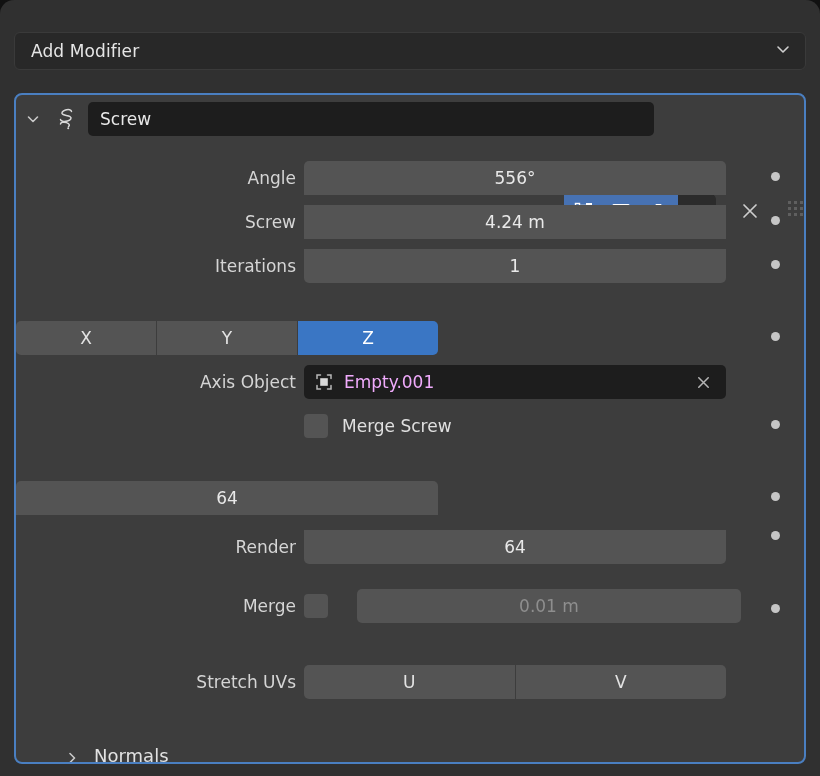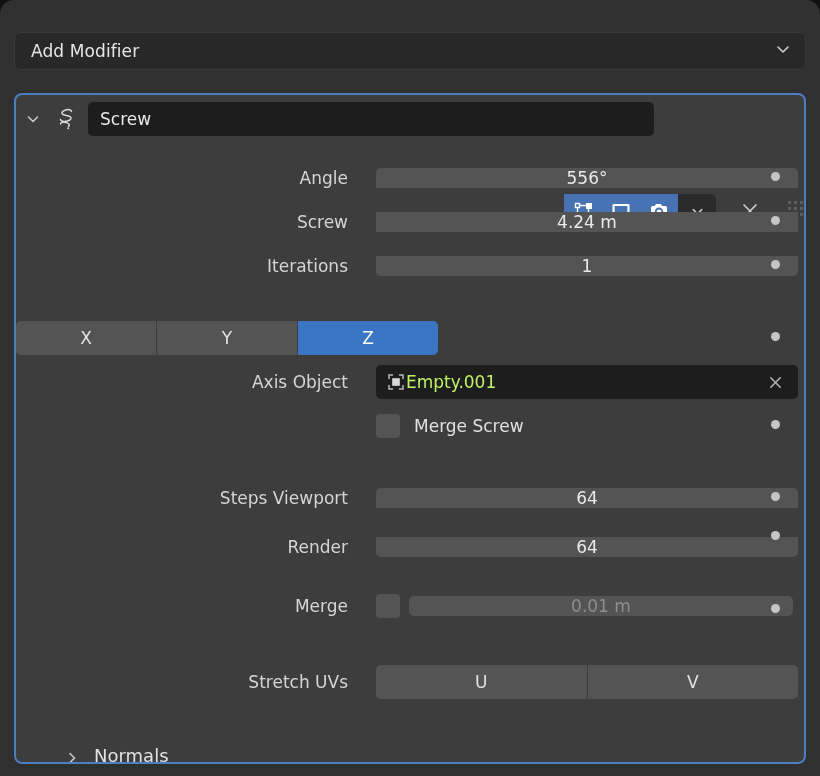--- a/index.html
+++ b/index.html
@@ -142,31 +142,31 @@
   
   .row {
     position: absolute;
     left: 0;
     width: 100%;
     height: 38px;
     display: flex;
     align-items: center;
   }
   .row-label {
-    width: 360px;
+    width: 288px;
     text-align: right;
-    padding-right: 28px;
+    padding-right: 8px;
     box-sizing: border-box;
     color: #d5d5d5;
     font-size: 17px;
     white-space: nowrap;
   }
 
   .value-field {
-    height: 20px;
+    height: 34px;
     background: #545454;
     border-radius: 5px;
     display: flex;
     align-items: center;
     justify-content: center;
     color: #e9e9e9;
     font-size: 17px;
     cursor: ew-resize;
     box-sizing: border-box;
   }
@@ -198,22 +198,22 @@
   #axis-object-field {
     height: 34px;
     background: #1d1d1d;
     border-radius: 5px;
     display: flex;
     align-items: center;
     cursor: pointer;
     box-sizing: border-box;
   }
   #axis-object-field .objname {
-    margin-left: 0;
-    color: #bef264;
+    margin-left: 10px;
+    color: #f0abfc;
     font-size: 17px;
   }
   #axis-object-field .objicon {
     margin-left: 10px;
     display: flex; align-items: center;
   }
   #axis-object-field .clearx {
     margin-left: auto;
     margin-right: 14px;
     display: flex; align-items: center;
@@ -391,32 +391,31 @@
 
     <div class="row" style="top:312px">
       <div class="row-label"></div>
       <div style="display:flex;align-items:center">
         <div class="cbox"></div>
         <span class="cbox-label">Merge Screw</span>
       </div>
     </div>
 
     <div class="row" style="top:384px">
-      <div class="row-label">Steps Viewport</div>
       <div class="value-field flat-bottom" style="width:422px">64</div>
     </div>
     <div class="row" style="top:433px">
       <div class="row-label">Render</div>
       <div class="value-field flat-top" style="width:422px">64</div>
     </div>
 
     <div class="row" style="top:492px">
       <div class="row-label">Merge</div>
       <div class="cbox"></div>
-      <div class="value-field dim" style="width:384px;margin-left:9px">0.01 m</div>
+      <div class="value-field dim" style="width:384px;margin-left:29px">0.01 m</div>
     </div>
 
     <div class="row" style="top:568px">
       <div class="row-label">Stretch UVs</div>
       <div class="seg-group" style="width:422px">
         <div class="seg">U</div>
         <div class="seg">V</div>
       </div>
     </div>
 

